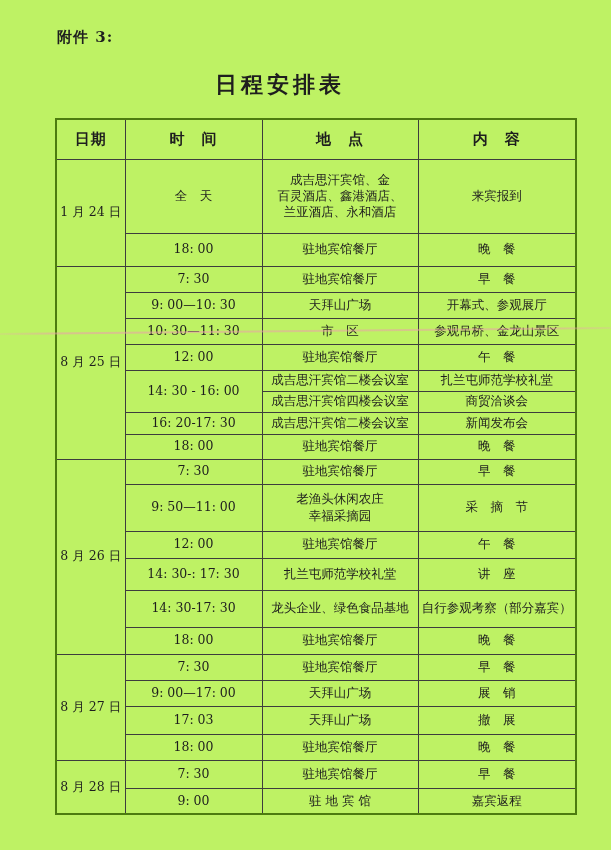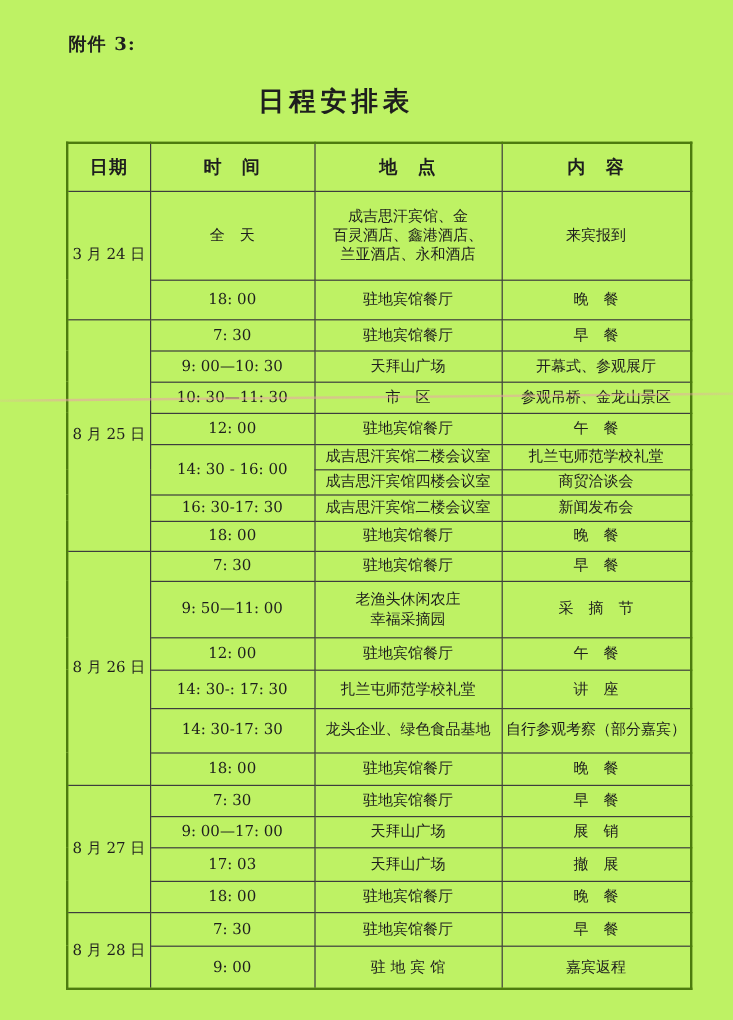--- a/index.html
+++ b/index.html
@@ -64,21 +64,21 @@
       <tr style="height:40px">
         <th>日期</th>
         <th>时　间</th>
         <th>地　点</th>
         <th>内　容</th>
       </tr>
     </thead>
     <tbody>
 
       <tr style="height:74px">
-        <td class="c-date" rowspan="2">3 月 24 日</td>
+        <td class="c-date" rowspan="2">1 月 24 日</td>
         <td class="c-time">全　天</td>
         <td class="c-loc">成吉思汗宾馆、金
 百灵酒店、鑫港酒店、
 兰亚酒店、永和酒店</td>
         <td class="c-cont">来宾报到</td>
       </tr>
       <tr style="height:33px">
         <td class="c-time">18: 00</td>
         <td class="c-loc">驻地宾馆餐厅</td>
         <td class="c-cont">晚　餐</td>
@@ -108,21 +108,21 @@
       <tr style="height:21px">
         <td class="c-time" rowspan="2">14: 30 - 16: 00</td>
         <td class="c-loc">成吉思汗宾馆二楼会议室</td>
         <td class="c-cont">扎兰屯师范学校礼堂</td>
       </tr>
       <tr style="height:21px">
         <td class="c-loc">成吉思汗宾馆四楼会议室</td>
         <td class="c-cont">商贸洽谈会</td>
       </tr>
       <tr style="height:22px">
-        <td class="c-time">16: 30-17: 30</td>
+        <td class="c-time">16: 20-17: 30</td>
         <td class="c-loc">成吉思汗宾馆二楼会议室</td>
         <td class="c-cont">新闻发布会</td>
       </tr>
       <tr style="height:25px">
         <td class="c-time">18: 00</td>
         <td class="c-loc">驻地宾馆餐厅</td>
         <td class="c-cont">晚　餐</td>
       </tr>
 
       <tr style="height:25px">
@@ -179,21 +179,21 @@
         <td class="c-loc">驻地宾馆餐厅</td>
         <td class="c-cont">晚　餐</td>
       </tr>
 
       <tr style="height:28px">
         <td class="c-date" rowspan="2">8 月 28 日</td>
         <td class="c-time">7: 30</td>
         <td class="c-loc">驻地宾馆餐厅</td>
         <td class="c-cont">早　餐</td>
       </tr>
-      <tr style="height:36px">
+      <tr style="height:26px">
         <td class="c-time">9: 00</td>
         <td class="c-loc">驻 地 宾 馆</td>
         <td class="c-cont">嘉宾返程</td>
       </tr>
     </tbody>
   </table>
 
   <div class="scan-line"></div>
 </div>
 

